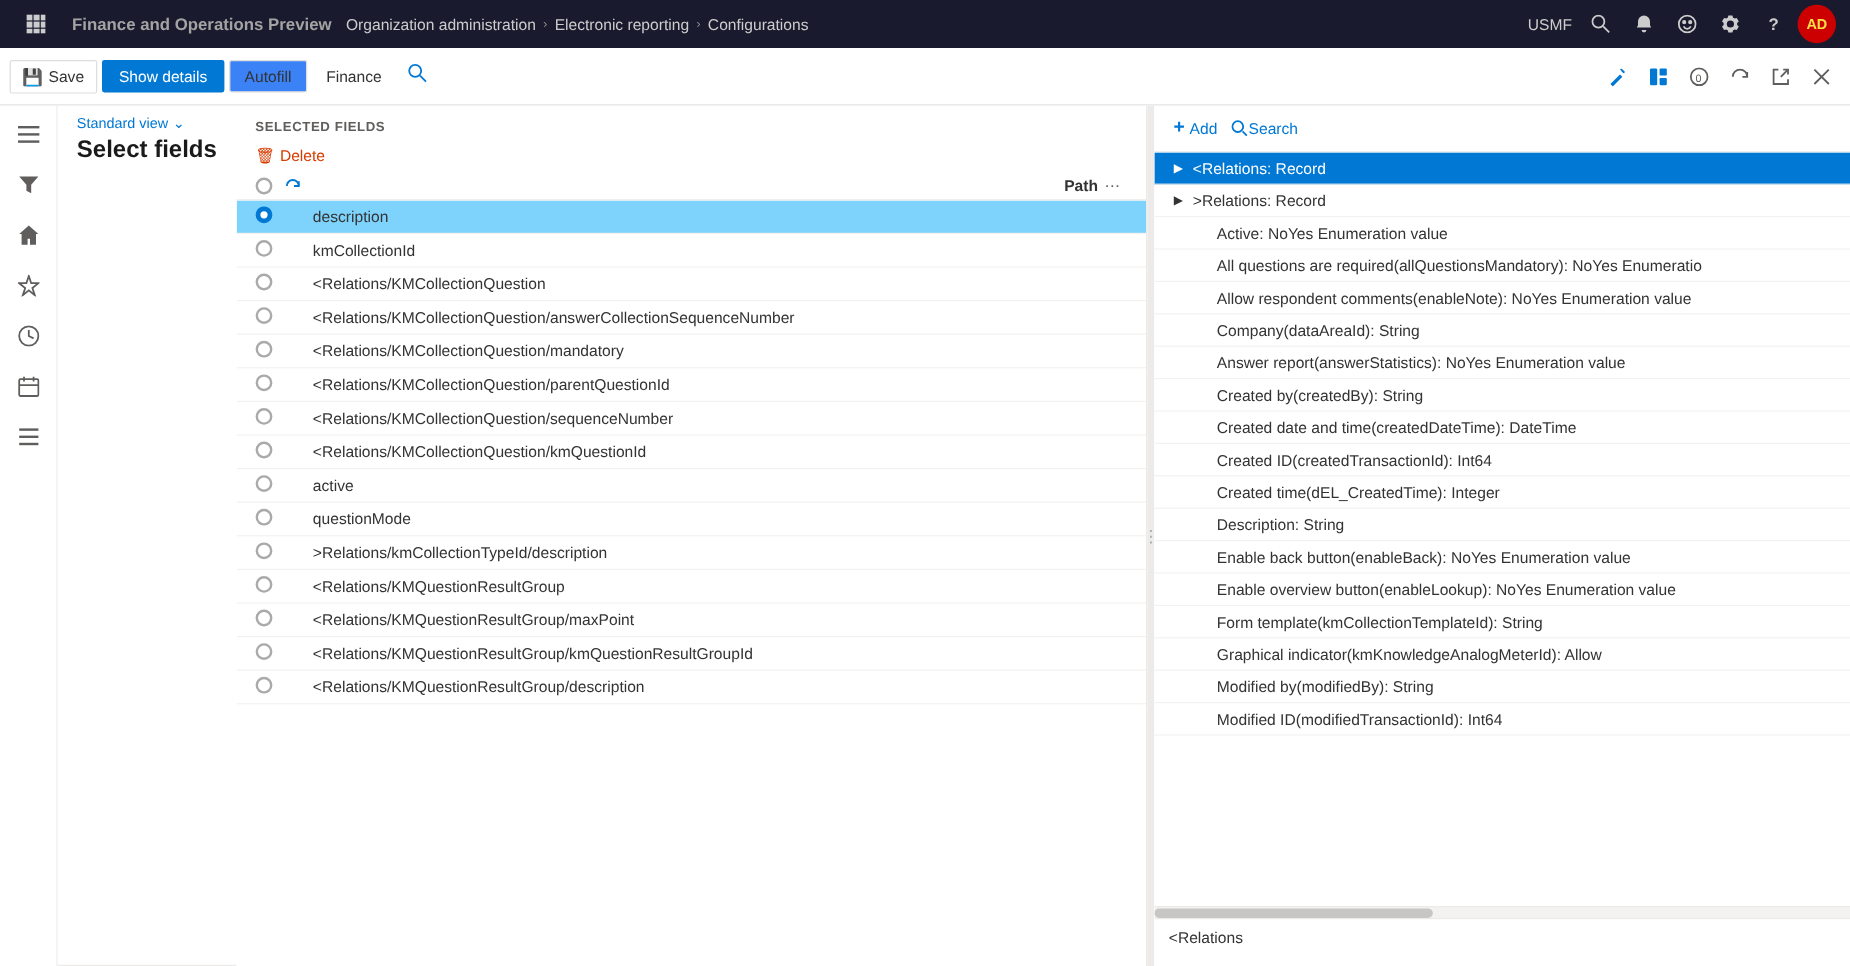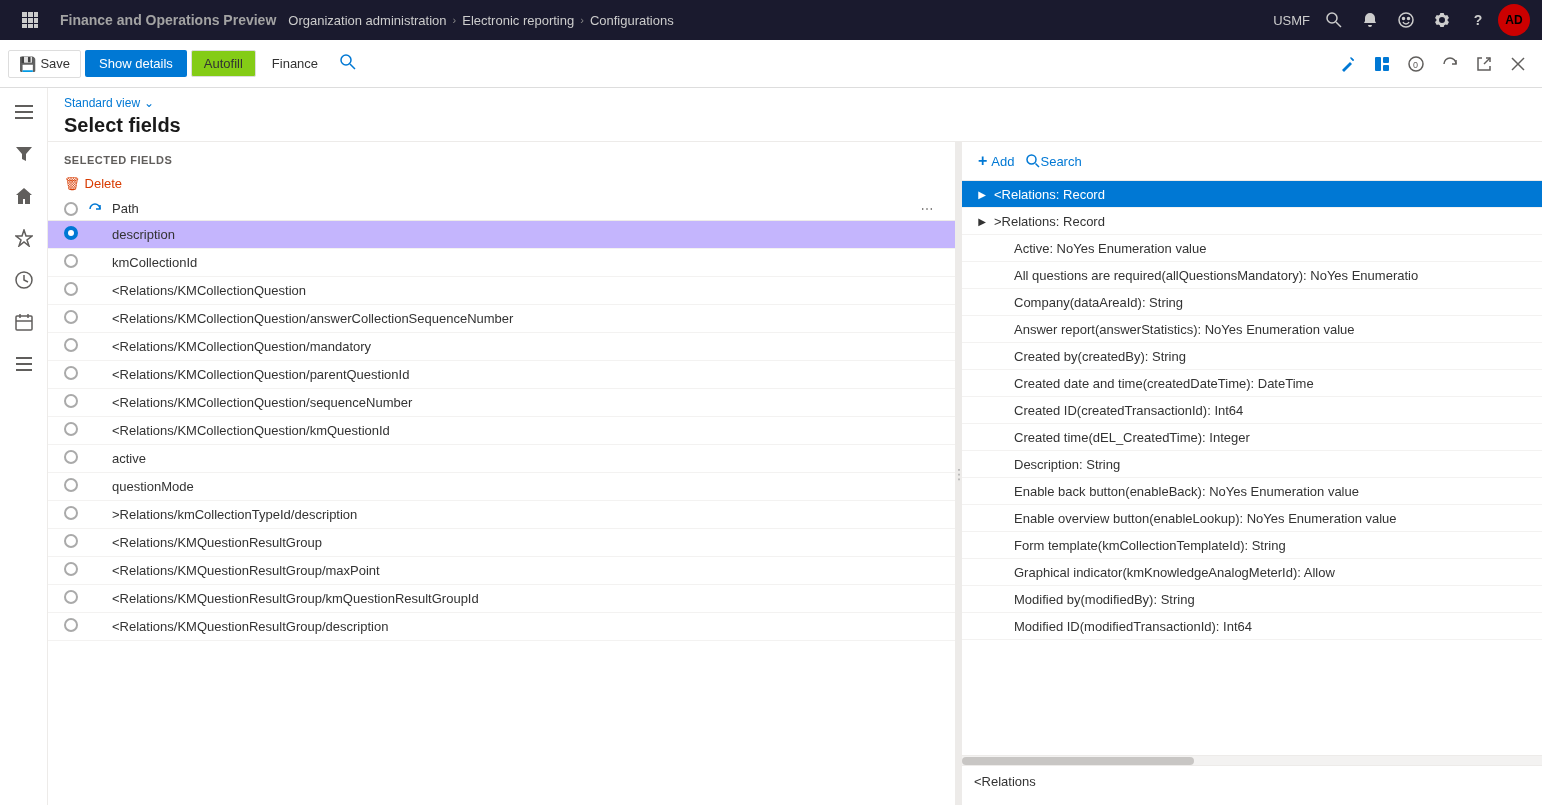--- a/index.html
+++ b/index.html
@@ -33,21 +33,21 @@
     .top-nav .nav-actions {
       display: flex; align-items: center; gap: 4px;
     }
     .top-nav .nav-icon {
       width: 32px; height: 32px;
       display: flex; align-items: center; justify-content: center;
       color: #ccc; cursor: pointer; font-size: 16px; border-radius: 2px;
     }
     .top-nav .user-badge {
       width: 32px; height: 32px;
-      background: #c00; color: #000000; border-radius: 50%;
+      background: #c00; color: #fde047; border-radius: 50%;
       display: flex; align-items: center; justify-content: center;
       font-size: 12px; font-weight: 700; cursor: pointer;
     }
     .top-nav .usmf {
       color: #ccc; font-size: 13px; padding: 0 8px;
     }
 
     
     .toolbar {
       background: #fff;
@@ -63,21 +63,21 @@
       background: #fff; border: 1px solid #ddd;
       padding: 5px 10px; cursor: pointer; font-size: 13px; color: #333;
       border-radius: 2px;
     }
     .toolbar .btn-show-details {
       background: #0078d4; color: #fff;
       border: none; padding: 6px 14px;
       cursor: pointer; font-size: 13px; border-radius: 2px; font-weight: 500;
     }
     .toolbar .btn-autofill {
-      background: #84cc16; border: 1px solid #ddd;
+      background: #3b82f6; border: 1px solid #ddd;
       padding: 5px 12px; cursor: pointer; font-size: 13px; color: #333;
       border-radius: 2px;
     }
     .toolbar .btn-options {
       background: none; border: none;
       padding: 5px 12px; cursor: pointer; font-size: 13px; color: #333;
     }
     .toolbar .toolbar-search {
       background: none; border: none; color: #0078d4; cursor: pointer;
       font-size: 16px; padding: 4px 6px;
@@ -113,21 +113,21 @@
     .sidebar-icon {
       width: 40px; height: 40px;
       display: flex; align-items: center; justify-content: center;
       cursor: pointer; color: #605e5c; font-size: 18px; border-radius: 2px;
     }
 
     
     .content-area {
       flex: 1;
       display: flex;
-      flex-direction: column;
+      flex-direction: row;
       background: #fff;
       overflow: hidden;
     }
 
     
     .page-header {
       padding: 8px 16px 4px 16px;
       border-bottom: 1px solid #edebe9;
     }
     .standard-view {
@@ -186,35 +186,35 @@
       z-index: 2;
     }
     .table-header .col-check {
       width: 24px; display: flex; align-items: center;
     }
     .table-header .col-refresh {
       width: 24px; display: flex; align-items: center;
       color: #0078d4; cursor: pointer;
     }
     .table-header .col-path {
-      flex: 1; font-size: 13px; color: #333; font-weight: 400;
+      flex: 1; font-size: 13px; color: #333; font-weight: 700; text-align: right;
     }
     .table-header .col-more {
       width: 24px; display: flex; align-items: center; justify-content: center;
       color: #605e5c; cursor: pointer;
     }
 
     .table-row {
       display: flex;
       align-items: center;
       padding: 5px 16px;
       border-bottom: 1px solid #f3f2f1;
       cursor: pointer;
     }
-    .table-row.selected { background: #c4b5fd; }
+    .table-row.selected { background: #7dd3fc; }
     .table-row .col-check {
       width: 24px;
     }
     .table-row .col-refresh {
       width: 24px;
     }
     .table-row .col-path {
       flex: 1; font-size: 13px; color: #333;
     }
 
@@ -634,20 +634,25 @@
             <div class="item-text">Active: NoYes Enumeration value</div>
           </div>
           <div class="tree-item">
             <div class="tree-arrow" style="visibility:hidden;">▶</div>
             <div class="item-indent"></div>
             <div class="item-text">All questions are required(allQuestionsMandatory): NoYes Enumeratio</div>
           </div>
           <div class="tree-item">
             <div class="tree-arrow" style="visibility:hidden;">▶</div>
             <div class="item-indent"></div>
+            <div class="item-text">Allow respondent comments(enableNote): NoYes Enumeration value</div>
+          </div>
+          <div class="tree-item">
+            <div class="tree-arrow" style="visibility:hidden;">▶</div>
+            <div class="item-indent"></div>
             <div class="item-text">Company(dataAreaId): String</div>
           </div>
           <div class="tree-item">
             <div class="tree-arrow" style="visibility:hidden;">▶</div>
             <div class="item-indent"></div>
             <div class="item-text">Answer report(answerStatistics): NoYes Enumeration value</div>
           </div>
           <div class="tree-item">
             <div class="tree-arrow" style="visibility:hidden;">▶</div>
             <div class="item-indent"></div>

